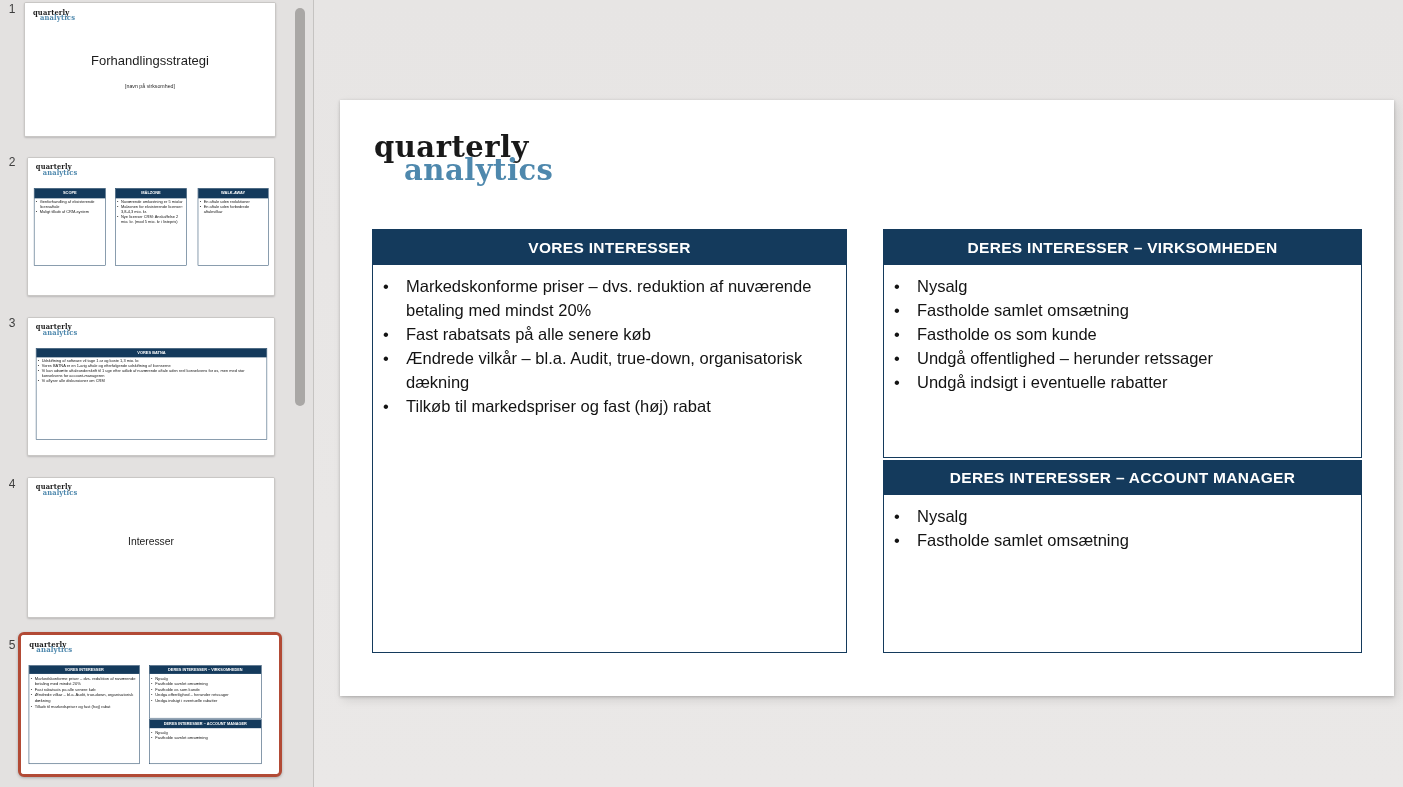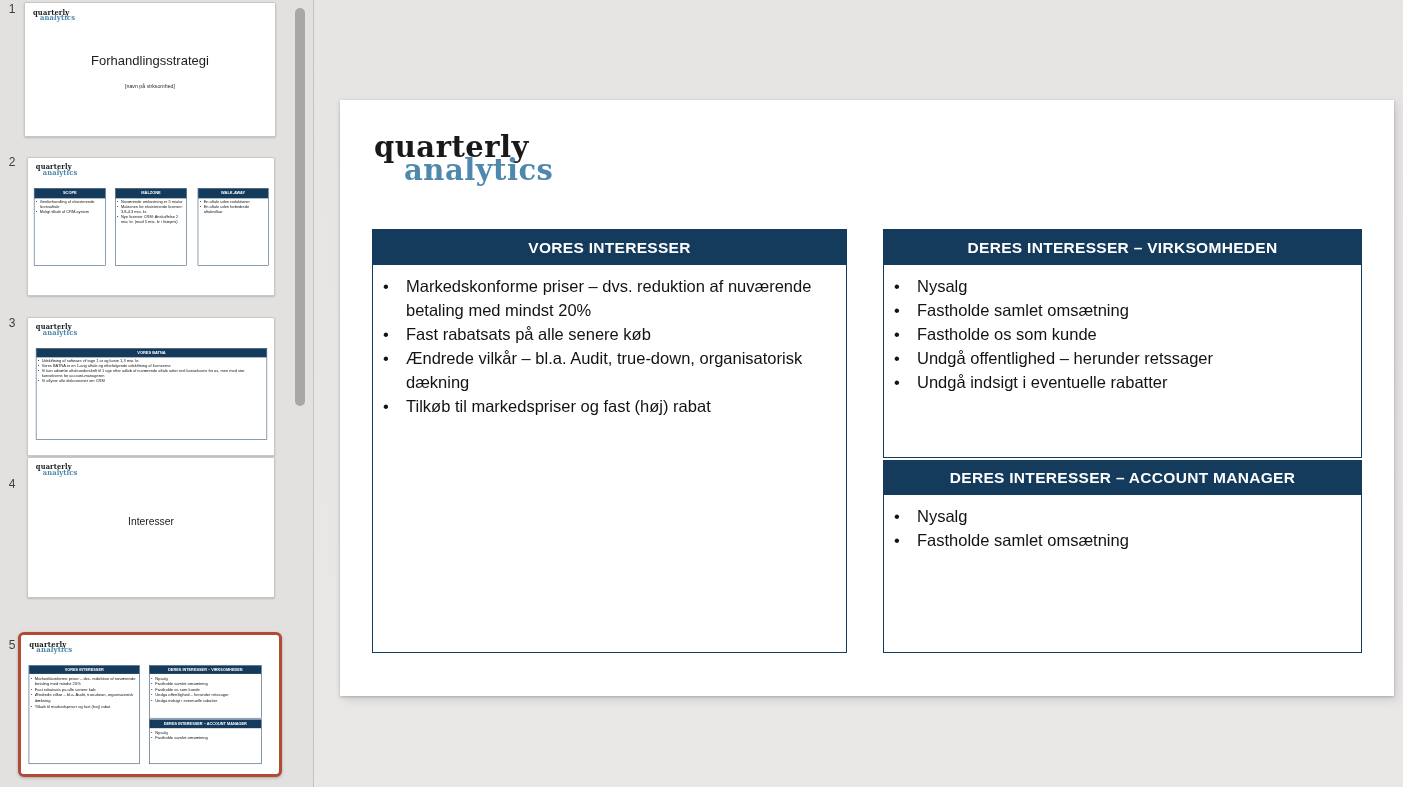--- a/index.html
+++ b/index.html
@@ -148,21 +148,21 @@
 
         <li>Udskiftning af software vil tage 1 år og koste 1,3 mio. kr.</li>
             <li>Vores BATNA er en 1-årig aftale og efterfølgende udskiftning af licenserne</li>
             <li>Vi kan udsætte aftaleunderskrift til 1 uge efter udløb af nuværende aftale uden reel konsekvens for os, men med stor konsekvens for account-manageren</li>
             <li>Vi aflyser alle diskussioner om CRM</li>
           </ul>
       </div>
     </div>
   </div>
 
-  <div class="thumb-card" style="left:27px;top:457px;width:246px;height:139px">
+  <div class="thumb-card" style="left:27px;top:477px;width:246px;height:139px">
     <div class="mini" style="width:500px;height:282px;transform:scale(0.492)">
       <div class="m-logo">
         <div>quarterly</div>
           <div class="l2">analytics</div>
       </div>
       <div class="m-title" style="top:118px;font-size:21px">Interesser</div>
     </div>
   </div>
 
   <div class="thumb-card selected" style="left:18px;top:632px;width:258px;height:139px">

